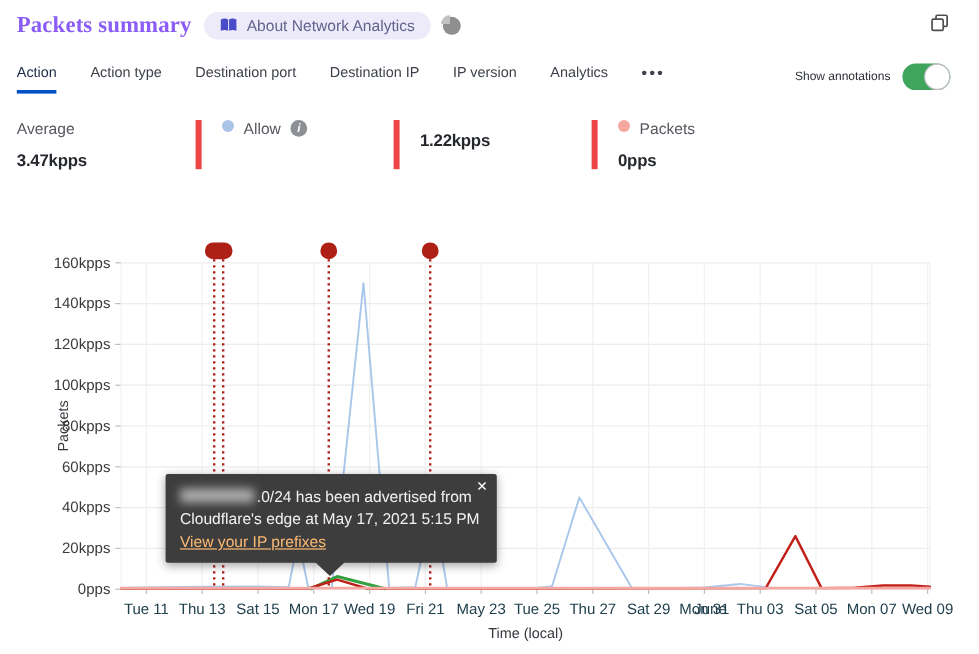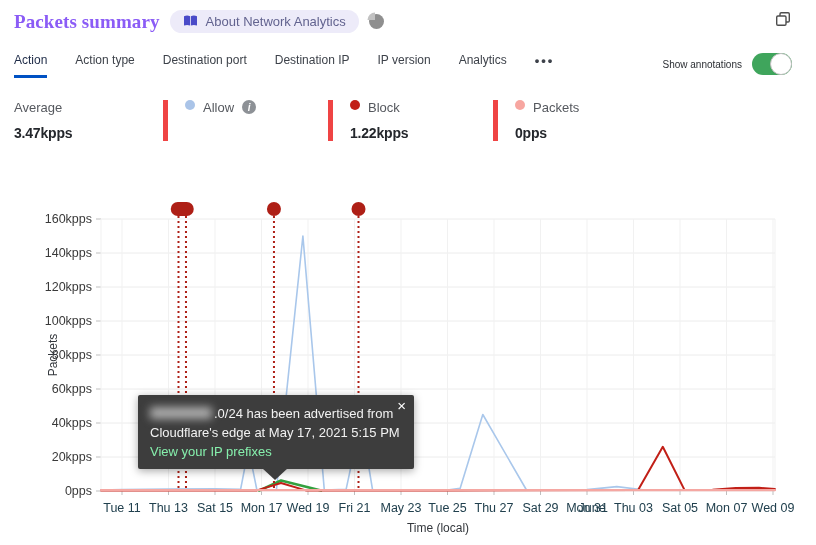--- a/index.html
+++ b/index.html
@@ -43,21 +43,21 @@
   
   #chart-svg{position:absolute;left:0;top:0;z-index:1;}
   #chart-svg text{font-family:"Liberation Sans",sans-serif;}
   
   .tooltip{position:absolute;left:138px;top:395px;width:276px;box-sizing:border-box;z-index:5;
          background:#3d3d3d;color:#f2f2f2;font-size:13px;padding:9px 12px 8px 12px;border-radius:2px;
          box-shadow:0 2px 8px rgba(0,0,0,.35);}
   .tt-line{line-height:19px;white-space:nowrap;}
   .blur-redact{display:inline-block;width:62px;height:12px;background:#acacac;border-radius:2px;
          filter:blur(4px);vertical-align:-1px;margin-right:2px;}
-  .tt-link{color:#86efac;cursor:pointer;}
+  .tt-link{color:#fdba74;text-decoration:underline;cursor:pointer;}
   .tt-close{position:absolute;top:2px;right:8px;font-size:15px;color:#ffffff;cursor:pointer;line-height:18px;}
   .tt-caret{position:absolute;left:124px;bottom:-11px;width:0;height:0;
          border-left:13px solid transparent;border-right:13px solid transparent;
          border-top:12px solid #3d3d3d;}
 </style>
 </head>
 <body>
 
 <div class="header">
   <span class="page-title">Packets summary</span>
@@ -103,24 +103,20 @@
     <div class="stat-value">3.47kpps</div>
   </div>
   <div class="stat stat-1">
     <div class="stat-label">
       <span class="dot" style="background: rgb(170, 196, 232);"></span>
       <span>Allow</span>
       <span class="info-icon">i</span>
     </div>
   </div>
   <div class="stat stat-2">
-    <div class="stat-label">
-      <span class="dot" style="background: rgb(193, 31, 23);"></span>
-      <span>Block</span>
-    </div>
     <div class="stat-value">1.22kpps</div>
   </div>
   <div class="stat stat-4">
     <div class="stat-label">
       <span class="dot" style="background: rgb(247, 166, 160);"></span>
       <span>Packets</span>
     </div>
     <div class="stat-value">0pps</div>
   </div>
 </div>

